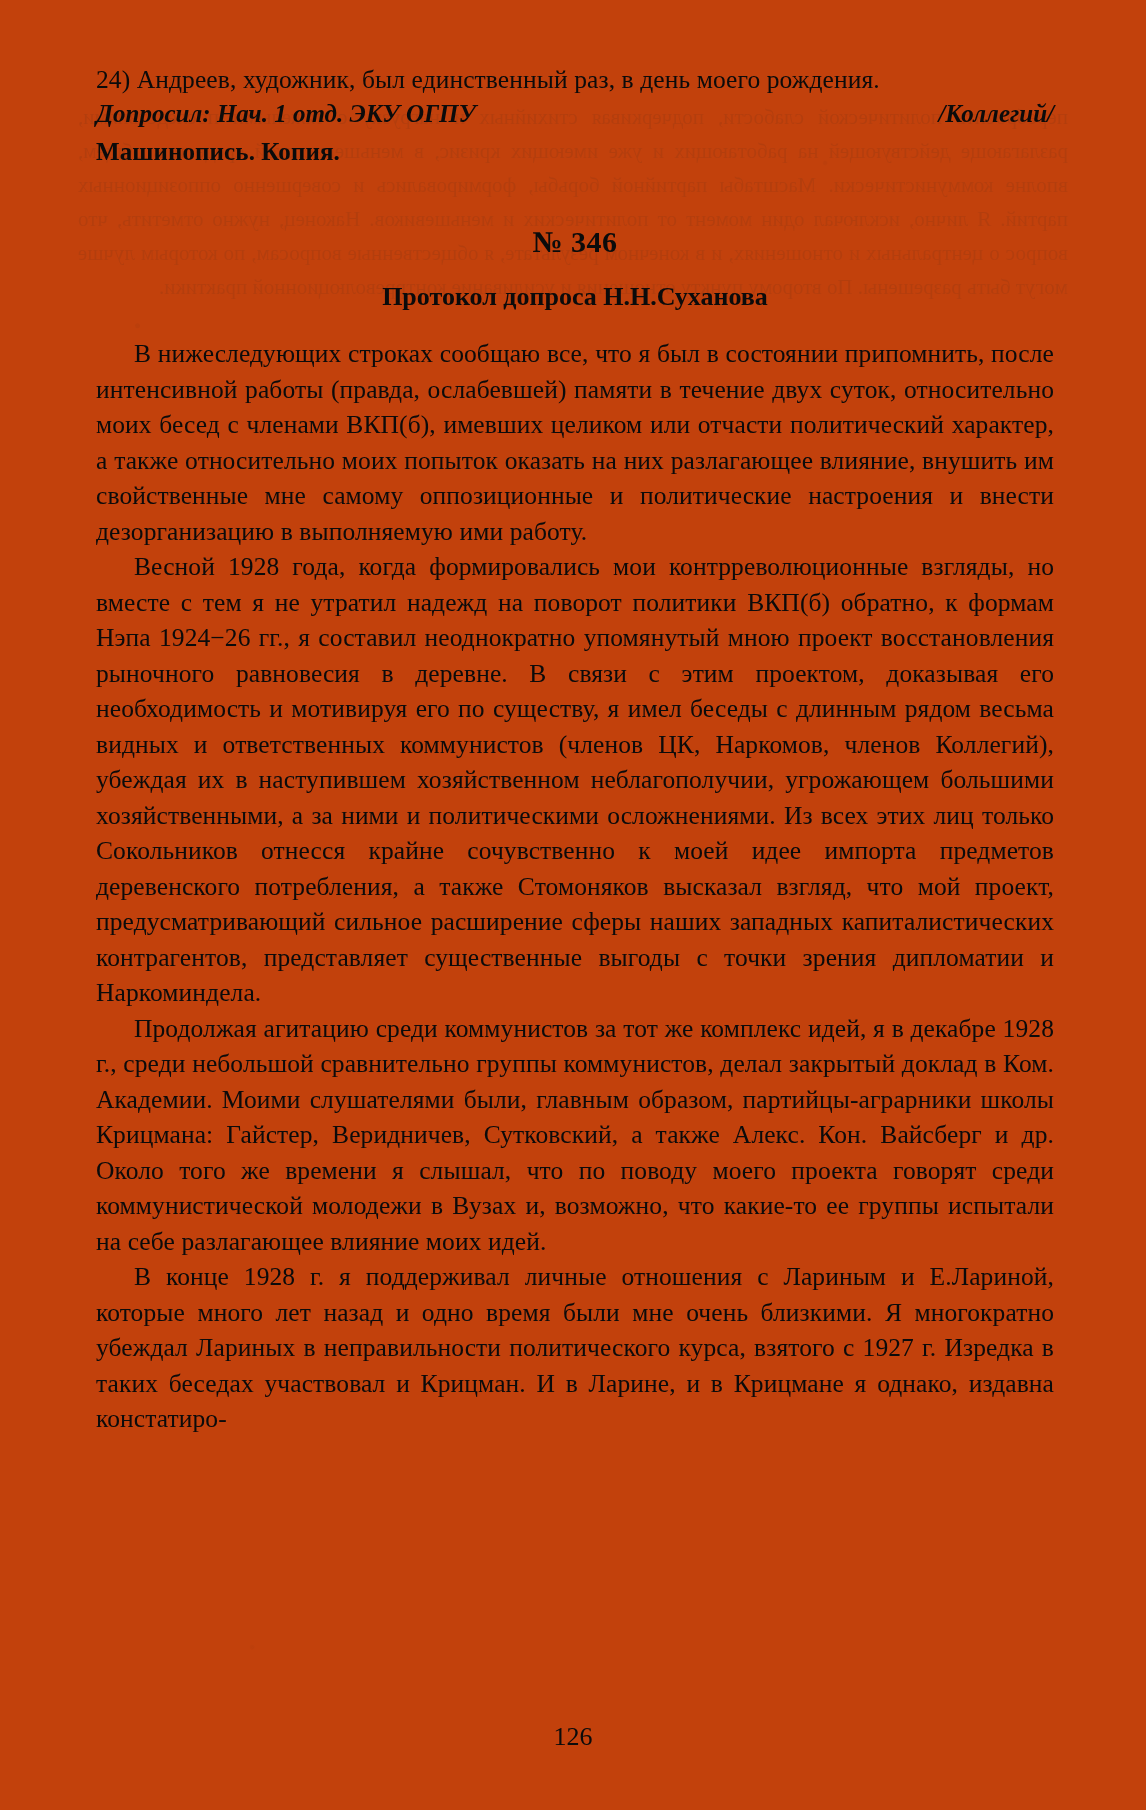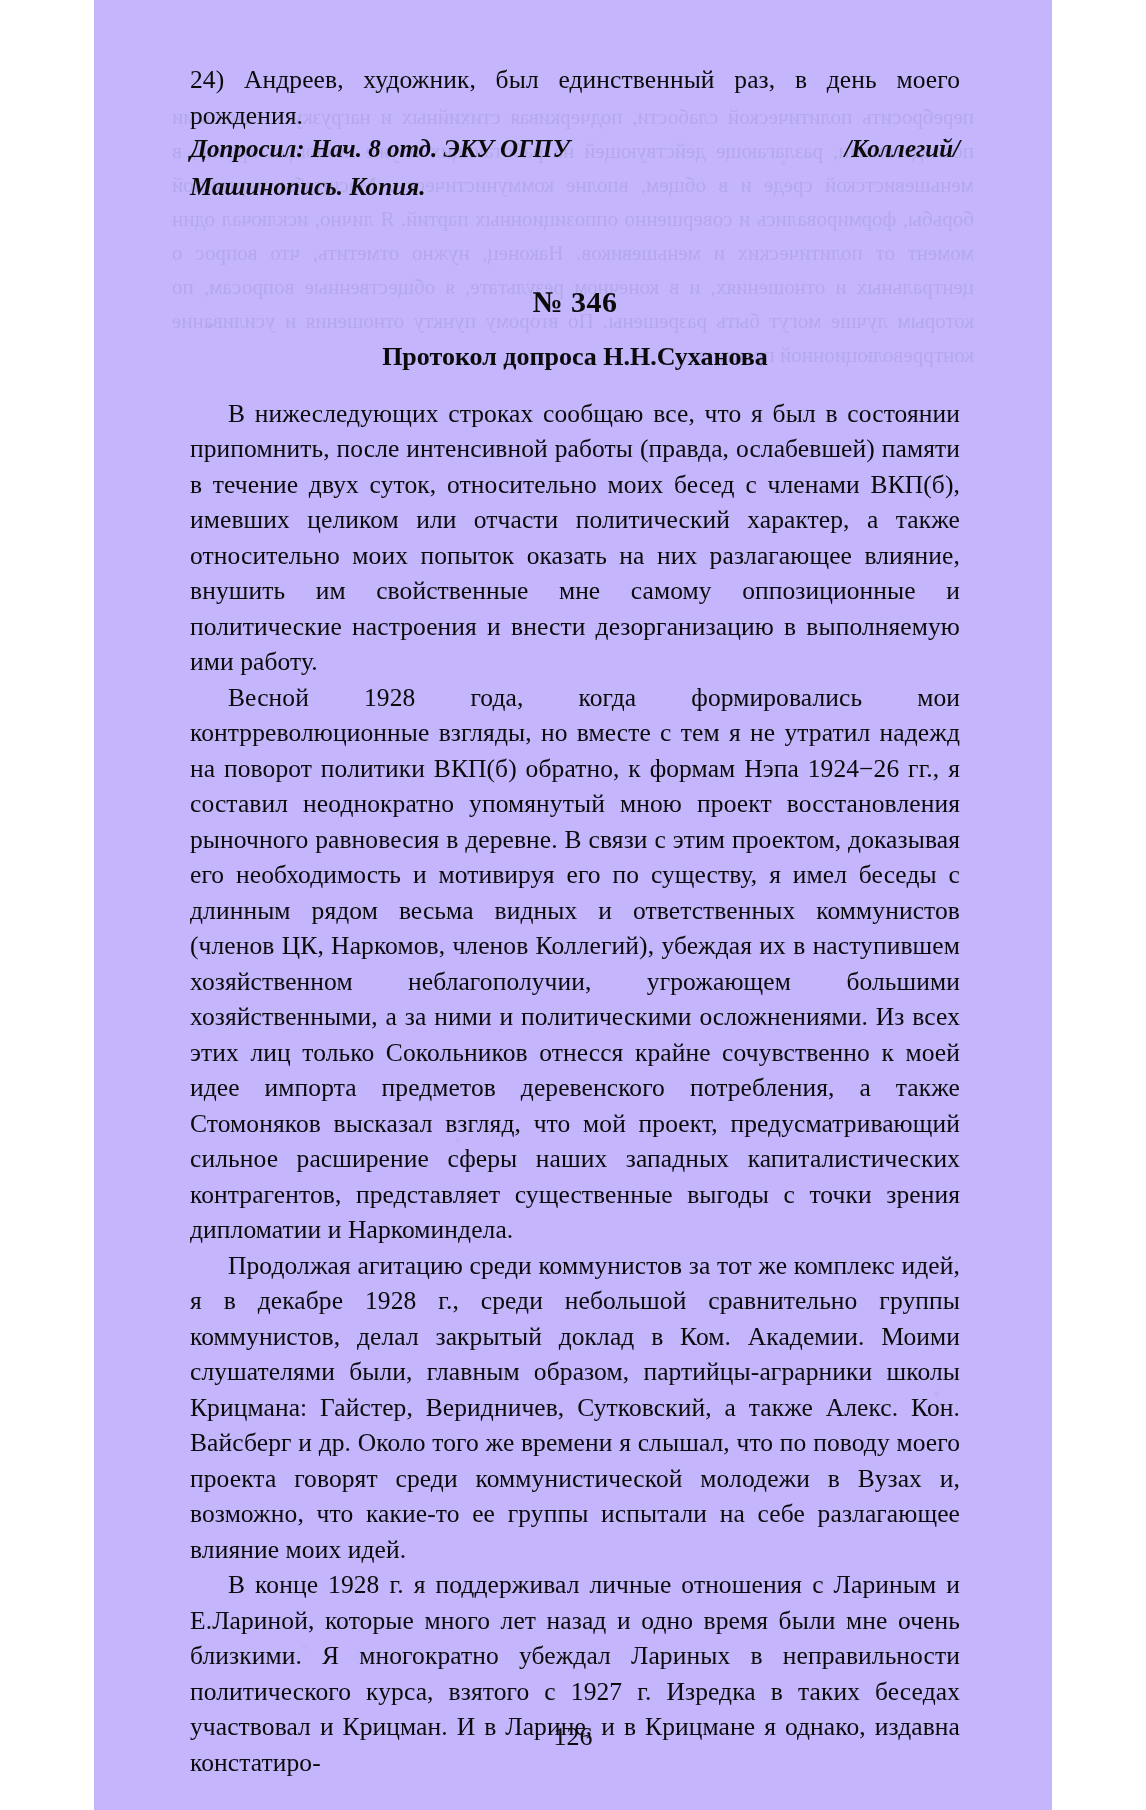--- a/index.html
+++ b/index.html
@@ -2,24 +2,24 @@
 <html lang="ru"><head>
 <meta charset="utf-8">
 <style>
   html, body {
     margin: 0;
     padding: 0;
     background: #ffffff;
   }
   .page {
     position: relative;
-    width: 958px;
+    width: 1146px;
     height: 1810px;
     margin: 0 auto;
-    background: #c4b5fd;
+    background: #c2410c;
     overflow: hidden;
     font-family: "Liberation Serif", "DejaVu Serif", serif;
     color: #0b0b0b;
   }
   
   .bleed {
     position: absolute;
     left: 0; top: 0;
     width: 100%; height: 100%;
     pointer-events: none;
@@ -77,28 +77,27 @@
     margin-top: 2px;
   }
   .interrogator-line .left,
   .interrogator-line .right {
     font-style: italic;
     font-weight: bold;
     font-size: 25px;
   }
   .typescript {
     margin-top: 6px;
-    font-style: italic;
     font-weight: bold;
     font-size: 25px;
     text-indent: 0;
   }
 
   .doc-number {
-    margin-top: 80px;
+    margin-top: 56px;
     text-align: center;
     font-weight: bold;
     font-size: 30px;
     letter-spacing: 0.5px;
   }
   .doc-title {
     margin-top: 20px;
     text-align: center;
     font-weight: bold;
     font-size: 26px;
@@ -124,21 +123,21 @@
 
   <div class="bleed">перебросить политической слабости, подчеркивая стихийных и нагрузку с тяжелыми последствиями, разлагающе действующей на работающих и уже имеющих кризис, в меньшевистской среде и в общем, вполне коммунистически. Масштабы партийной борьбы, формировались и совершенно оппозиционных партий. Я лично, исключал один момент от политических и меньшевиков. Наконец, нужно отметить, что вопрос о центральных и отношениях, и в конечном результате, я общественные вопросам, по которым лучше могут быть разрешены. По второму пункту отношения и усиливание контрреволюционной практики.</div>
   <div class="grain"></div>
 
   <div class="content">
 
     <p class="noindent">24) Андреев, художник, был единственный раз, в день моего рождения.</p>
 
 
     <div class="interrogator-line">
-      <span class="left">Допросил: Нач. 8 отд. ЭКУ ОГПУ</span>
+      <span class="left">Допросил: Нач. 1 отд. ЭКУ ОГПУ</span>
       <span class="right">/Коллегий/</span>
     </div>
 
     <p class="typescript">Машинопись. Копия.</p>
 
     <div class="doc-number">№ 346</div>
 
     <div class="doc-title">
       <div>Протокол допроса Н.Н.Суханова</div>
     </div>

